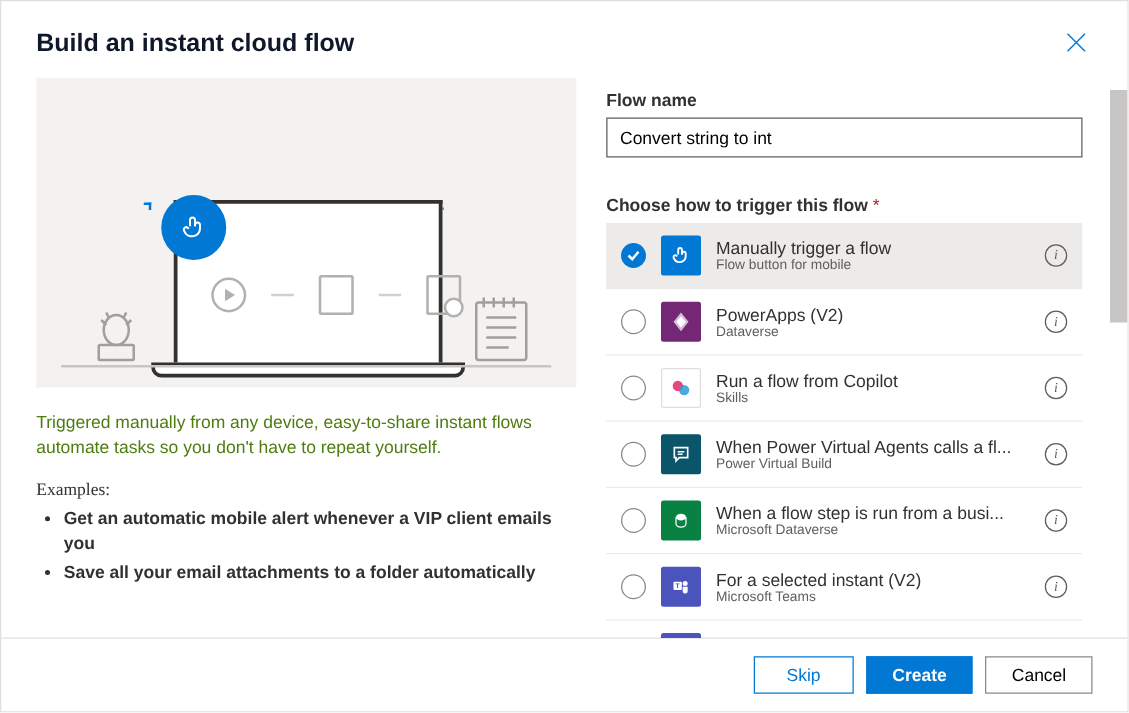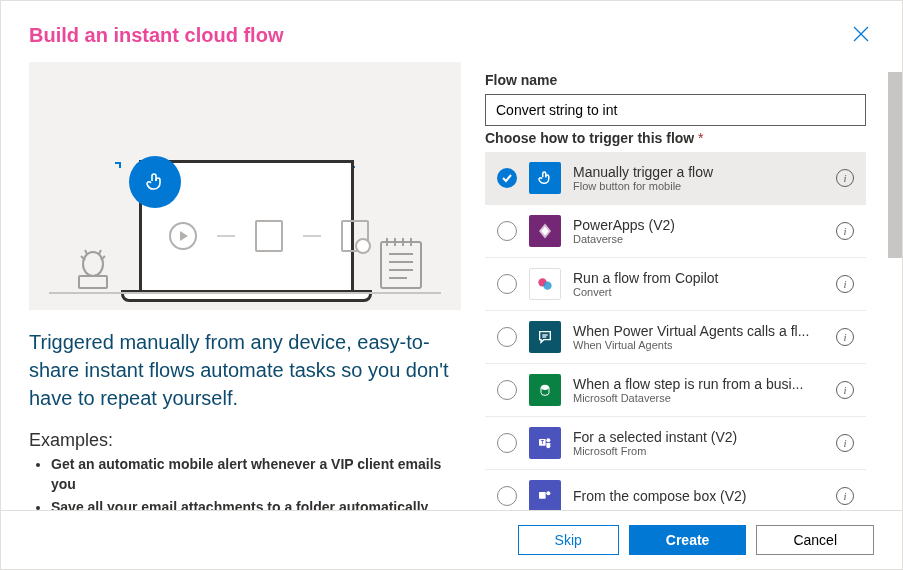--- a/index.html
+++ b/index.html
@@ -1,48 +1,48 @@
 <!DOCTYPE html>
 <html><head>
 <meta charset="utf-8">
 <style>
 * { box-sizing: border-box; margin: 0; padding: 0; }
 body { font-family: 'Segoe UI', Tahoma, sans-serif; width: 903px; height: 570px; overflow: hidden; background: #fff; color: #323130; font-size: 14px; }
 .dialog { display: flex; flex-direction: column; height: 570px; border: 1px solid #e1dfdd; }
 .header { display: flex; justify-content: space-between; align-items: center; padding: 20px 28px 12px 28px; }
-.header h1 { font-size: 20px; font-weight: 600; color: #ec4899; }
+.header h1 { font-size: 20px; font-weight: 600; color: #0f172a; }
 .close-btn { background: none; border: none; cursor: pointer; padding: 4px; }
 .close-btn svg { stroke: #0078d4; }
 .body { flex: 1; display: flex; gap: 24px; padding: 0 28px 0 28px; overflow: hidden; position: relative; }
 .left { width: 432px; flex-shrink: 0; }
 .illustration { width: 432px; height: 248px; background: #f3f2f1; position: relative; margin-bottom: 18px; }
-.desc { font-size: 20px; color: #0c4a6e; line-height: 1.4; margin-bottom: 18px; }
-.examples-label { font-size: 18px; margin-bottom: 4px; }
+.desc { font-size: 14px; color: #4d7c0f; line-height: 1.4; margin-bottom: 18px; }
+.examples-label { font-size: 14px; margin-bottom: 4px; font-family: Liberation Serif, serif; }
 .examples { list-style: disc; padding-left: 22px; font-weight: bold; }
 .examples li { font-size: 14px; line-height: 1.4; margin-bottom: 4px; }
 .right { flex: 1; display: flex; flex-direction: column; min-width: 0; padding-top: 10px; padding-right: 8px; }
 .field-label { font-size: 14px; font-weight: 600; margin-bottom: 6px; }
-.flow-name-input { width: 100%; padding: 6px 10px; border: 1px solid #605e5c; font-size: 14px; height: 32px; margin-bottom: 4px; }
+.flow-name-input { width: 100%; padding: 6px 10px; border: 1px solid #605e5c; font-size: 14px; height: 32px; margin-bottom: 30px; }
 .req { color: #a4262c; font-weight: 400; }
 .trigger-list { flex: 1; overflow-y: auto; }
 .trigger-item { display: flex; align-items: center; padding: 10px 12px; gap: 12px; cursor: pointer; border-top: 1px solid #edebe9; }
 .trigger-item:first-child { border-top: none; }
 .trigger-item.selected { background: #edebe9; }
 .radio { width: 20px; height: 20px; border-radius: 50%; flex-shrink: 0; display: flex; align-items: center; justify-content: center; }
 .radio.on { background: #0078d4; }
 .radio.on svg { display: block; }
 .radio.off { border: 1px solid #8a8886; }
 .trigger-icon { width: 32px; height: 32px; border-radius: 2px; flex-shrink: 0; display: flex; align-items: center; justify-content: center; color: #fff; font-size: 16px; }
 .trigger-text { flex: 1; min-width: 0; }
 .trigger-name { font-size: 14px; color: #323130; white-space: nowrap; overflow: hidden; text-overflow: ellipsis; }
 .trigger-sub { font-size: 11px; color: #605e5c; }
 .info { width: 18px; height: 18px; border: 1px solid #605e5c; border-radius: 50%; flex-shrink: 0; display: flex; align-items: center; justify-content: center; font-size: 11px; color: #605e5c; font-family: Georgia, serif; font-style: italic; }
 .scrollbar-fake { position: absolute; right: 0; top: 10px; width: 14px; height: 186px; background: #c8c6c4; border-radius: 0; }
 .footer { display: flex; justify-content: flex-end; gap: 10px; padding: 14px 28px; border-top: 1px solid #e1dfdd; }
-.btn { padding: 6px 36px; font-size: 14px; border: 1px solid #8a8886; background: #fff; cursor: pointer; min-width: 80px; }
+.btn { padding: 6px 20px; font-size: 14px; border: 1px solid #8a8886; background: #fff; cursor: pointer; min-width: 80px; }
 .btn.primary { background: #0078d4; color: #fff; border-color: #0078d4; font-weight: 600; text-align: center; }
 .btn.skip { border-color: #0078d4; color: #0078d4; }
 
 .il-laptop { position: absolute; left: 110px; top: 98px; width: 215px; height: 130px; border: 3px solid #323130; border-bottom: none; background: #fff; }
 .il-base { position: absolute; left: 92px; top: 228px; width: 251px; height: 12px; border: 3px solid #323130; border-radius: 0 0 8px 8px; background:#fff; }
 .il-click { position: absolute; left: 100px; top: 94px; width: 52px; height: 52px; background: #0078d4; border-radius: 50%; display:flex; align-items:center; justify-content:center; }
 .il-screen-row { position:absolute; left: 140px; top: 158px; display:flex; gap:20px; align-items:center; }
 .il-ic { width:28px; height:28px; border:2px solid #b3b0ad; border-radius:2px; }
 .il-ic.play { border-radius:50%; position:relative; }
 .il-ic.play::after { content:''; position:absolute; left:9px; top:7px; border-left:8px solid #b3b0ad; border-top:5px solid transparent; border-bottom:5px solid transparent; }
@@ -165,37 +165,37 @@
         <div class="trigger-item">
           <div class="radio off"></div>
           <div class="trigger-icon" style="background:#fff;border:1px solid #e1dfdd">
               <svg width="20" height="20" viewBox="0 0 24 24">
                 <circle cx="9" cy="10" r="5" fill="#e8467c"></circle>
                 <circle cx="15" cy="14" r="5" fill="#2e9bd6" opacity="0.85"></circle>
               </svg>
             </div>
           <div class="trigger-text">
               <div class="trigger-name">Run a flow from Copilot</div>
-              <div class="trigger-sub">Convert</div>
+              <div class="trigger-sub">Skills</div>
             </div>
           <div class="info">i</div>
         </div>
 
         <div class="trigger-item">
           <div class="radio off"></div>
           <div class="trigger-icon" style="background:#0b556a">
               <svg width="16" height="16" viewBox="0 0 24 24" fill="none" stroke="#fff" stroke-width="2">
                 <path d="M4 4h16v12H10l-4 4v-4H4z"></path>
                 <line x1="8" y1="9" x2="16" y2="9"></line>
                 <line x1="8" y1="12" x2="14" y2="12"></line>
               </svg>
             </div>
           <div class="trigger-text">
               <div class="trigger-name">When Power Virtual Agents calls a fl...</div>
-              <div class="trigger-sub">When Virtual Agents</div>
+              <div class="trigger-sub">Power Virtual Build</div>
             </div>
           <div class="info">i</div>
         </div>
 
         <div class="trigger-item">
           <div class="radio off"></div>
           <div class="trigger-icon" style="background:#088142">
               <svg width="16" height="16" viewBox="0 0 24 24" fill="#fff">
                 <path d="M6 8a6 4 0 0 1 12 0 6 4 0 0 1-12 0z"></path>
                 <path d="M6 8v8a6 4 0 0 0 12 0V8" fill="none" stroke="#fff" stroke-width="1.5"></path>
@@ -213,21 +213,21 @@
           <div class="trigger-icon" style="background:#4b53bc">
               <svg width="16" height="16" viewBox="0 0 24 24" fill="#fff">
                 <rect x="3" y="6" width="10" height="10" rx="1"></rect>
                 <text x="8" y="14" font-size="8" text-anchor="middle" fill="#4b53bc" font-weight="bold">T</text>
                 <circle cx="17" cy="8" r="3"></circle>
                 <path d="M14 12h6v5a3 3 0 0 1-6 0z"></path>
               </svg>
             </div>
           <div class="trigger-text">
               <div class="trigger-name">For a selected instant (V2)</div>
-              <div class="trigger-sub">Microsoft From</div>
+              <div class="trigger-sub">Microsoft Teams</div>
             </div>
           <div class="info">i</div>
         </div>
 
         <div class="trigger-item">
           <div class="radio off"></div>
           <div class="trigger-icon" style="background:#4b53bc">
               <svg width="16" height="16" viewBox="0 0 24 24" fill="#fff">
                 <rect x="3" y="6" width="10" height="10" rx="1"></rect>
                 <circle cx="17" cy="8" r="3"></circle>

